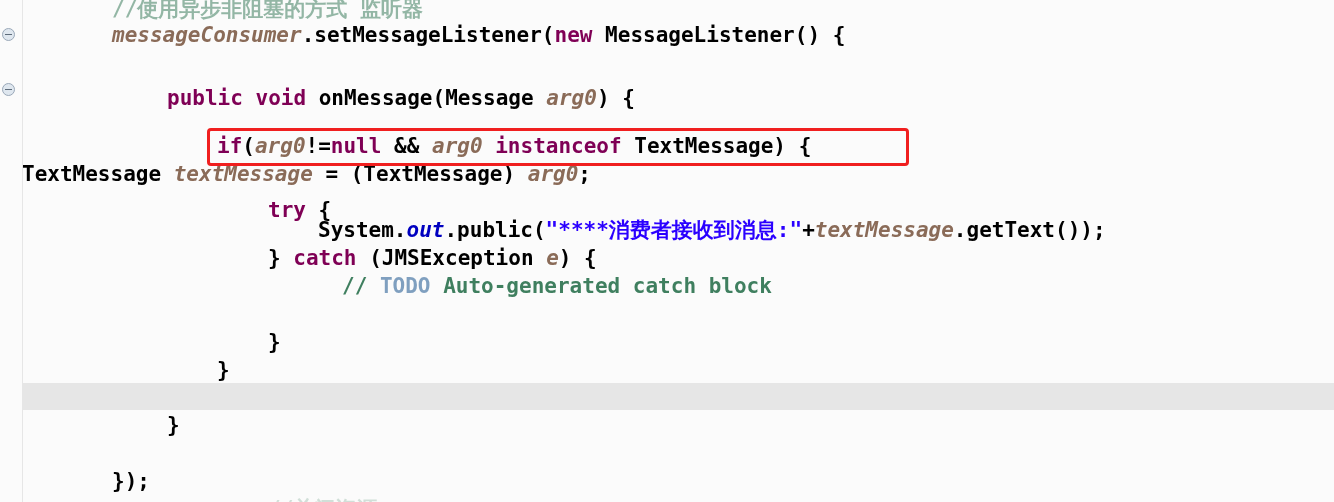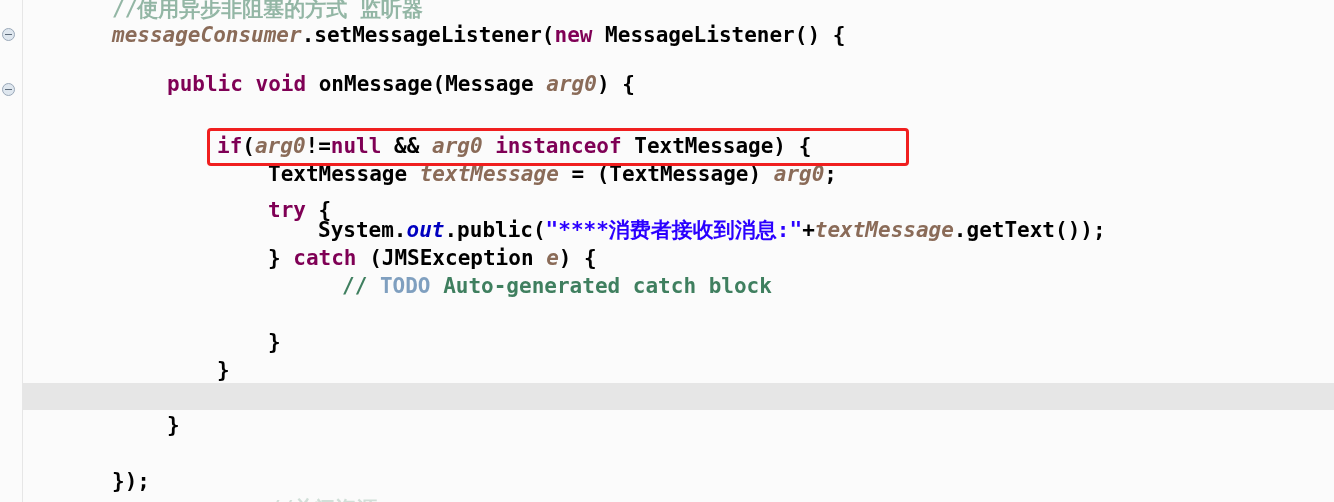--- a/index.html
+++ b/index.html
@@ -111,23 +111,23 @@
 <div id="editor">
 
   <div class="gutter">
       <div class="fold-marker" style="top: 28px;"></div>
       <div class="fold-marker" style="top: 83px;"></div>
     </div>
 
   <div class="code-surface">
       <div class="line fade-top" style="top: -5px; padding-left: 90px;"><span class="tok-comment">//使用异步非阻塞的方式 监听器</span></div>
       <div class="line" style="top: 21px; padding-left: 90px;"><span class="tok-local">messageConsumer</span><span class="tok-plain">.setMessageListener(</span><span class="tok-kw">new</span><span class="tok-plain"> MessageListener() {</span></div>
-      <div class="line" style="top: 70px; padding-left: 145px;"><span class="tok-kw">public void</span><span class="tok-plain"> onMessage(Message </span><span class="tok-local">arg0</span><span class="tok-plain">) {</span></div>
+      <div class="line" style="top: 84px; padding-left: 145px;"><span class="tok-kw">public void</span><span class="tok-plain"> onMessage(Message </span><span class="tok-local">arg0</span><span class="tok-plain">) {</span></div>
       <div class="line" style="top: 132px; padding-left: 195px;"><span class="tok-kw">if</span><span class="tok-plain">(</span><span class="tok-local">arg0</span><span class="tok-plain">!=</span><span class="tok-kw">null</span><span class="tok-plain"> &amp;&amp; </span><span class="tok-local">arg0</span><span class="tok-plain"> </span><span class="tok-kw">instanceof</span><span class="tok-plain"> TextMessage) {</span></div>
-      <div class="line" style="top: 160px; padding-left: 246px;"><span class="tok-plain">TextMessage </span><span class="tok-local">textMessage</span><span class="tok-plain"> = (TextMessage) </span><span class="tok-local">arg0</span><span class="tok-plain">;</span></div>
+      <div class="line" style="top: 160px; "><span class="tok-plain">TextMessage </span><span class="tok-local">textMessage</span><span class="tok-plain"> = (TextMessage) </span><span class="tok-local">arg0</span><span class="tok-plain">;</span></div>
       <div class="line" style="top: 196px; padding-left: 246px;"><span class="tok-kw">try</span><span class="tok-plain"> {</span></div>
       <div class="line" style="top: 216px; padding-left: 296px;"><span class="tok-plain">System.</span><span class="tok-field">out</span><span class="tok-plain">.public(</span><span class="tok-string">"****消费者接收到消息:"</span><span class="tok-plain">+</span><span class="tok-local">textMessage</span><span class="tok-plain">.getText());</span></div>
       <div class="line" style="top: 244px; padding-left: 246px;"><span class="tok-plain">} </span><span class="tok-kw">catch</span><span class="tok-plain"> (JMSException </span><span class="tok-local">e</span><span class="tok-plain">) {</span></div>
       <div class="line" style="top: 272px; padding-left: 296px; margin-left: 24px;"><span class="tok-comment">// </span><span class="tok-todo">TODO</span><span class="tok-comment"> Auto-generated catch block</span></div>
       <div class="line" style="top: 328px; padding-left: 246px;"><span class="tok-plain">}</span></div>
       <div class="line" style="top: 356px; padding-left: 195px;"><span class="tok-plain">}</span></div>
       <div class="line" style="top: 411px; padding-left: 145px;"><span class="tok-plain">}</span></div>
       <div class="line" style="top: 467px; padding-left: 90px;"><span class="tok-plain">});</span></div>
       <div class="line fade-bot" style="top: 495px; padding-left: 246px;"><span class="tok-comment">//关闭资源</span></div>
     </div>

